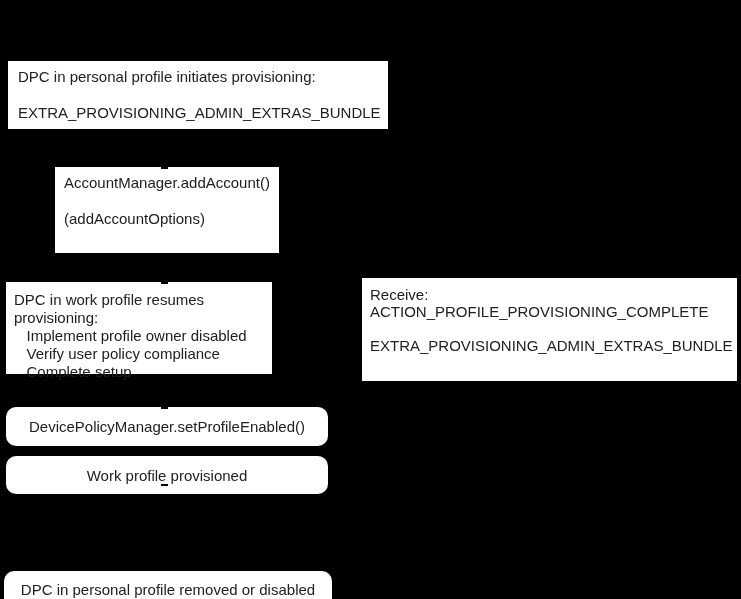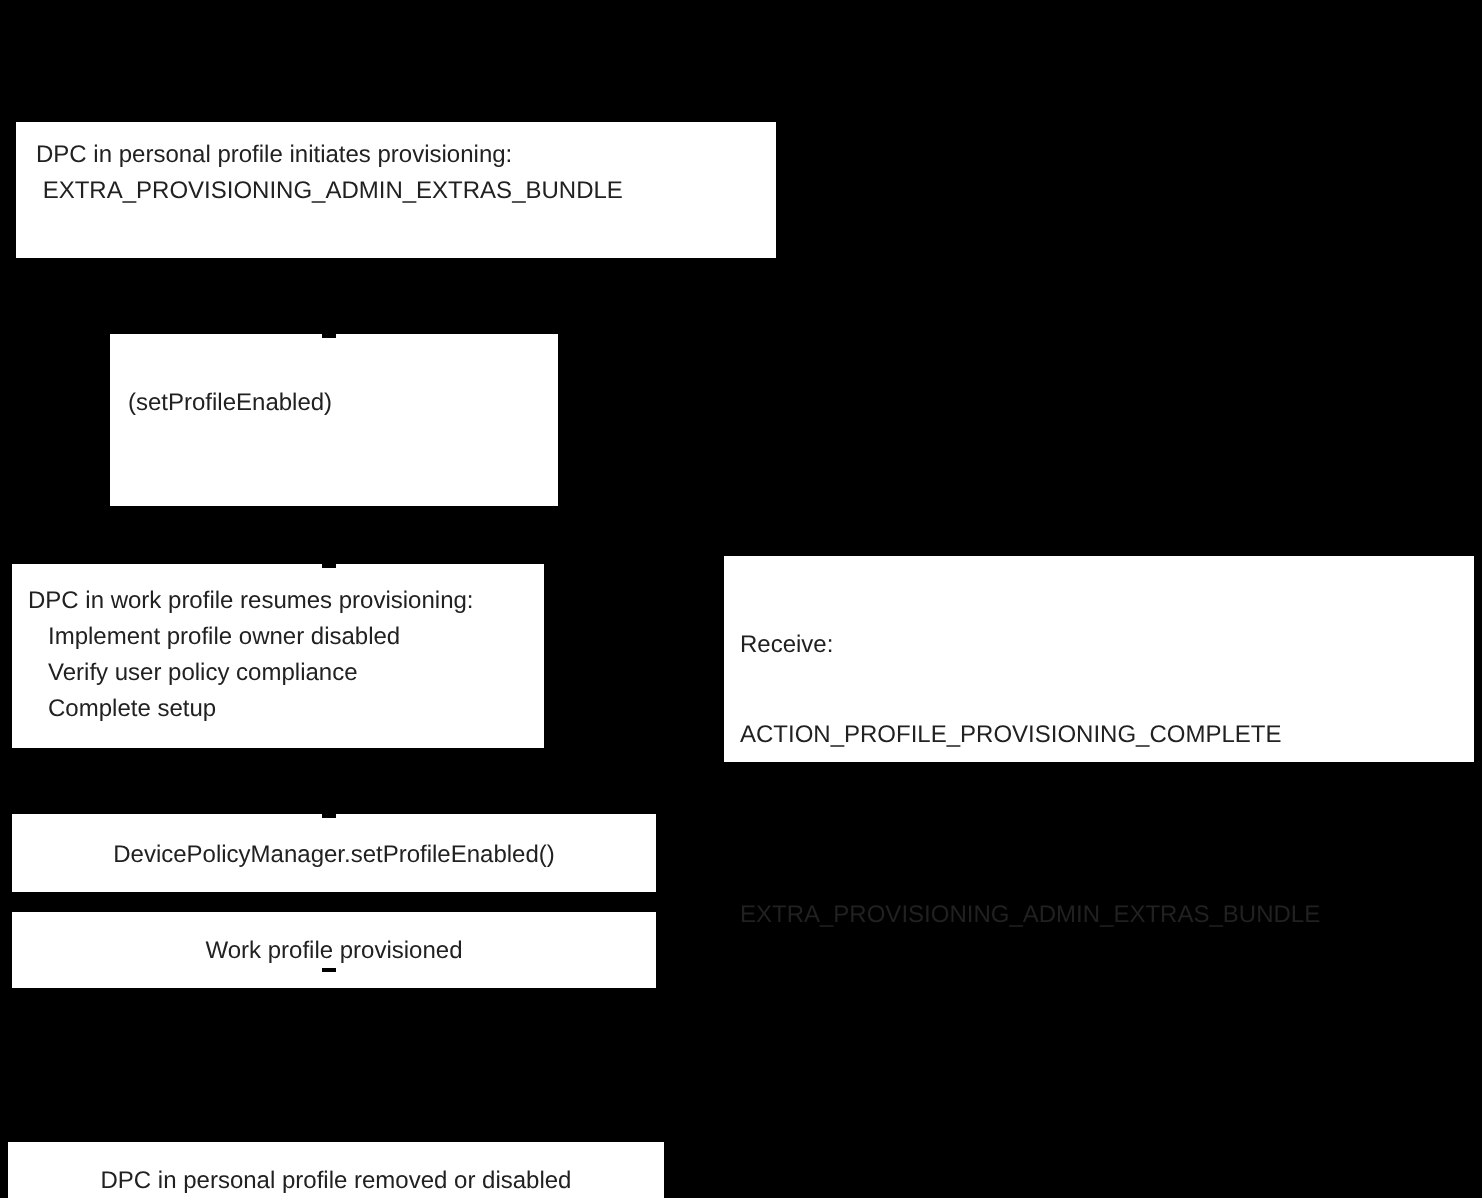--- a/index.html
+++ b/index.html
@@ -7,45 +7,46 @@
     padding: 0;
     background: #000;
   }
   .canvas {
     position: relative;
     width: 741px;
     height: 599px;
     background: #000000;
     overflow: hidden;
     font-family: "Liberation Sans", sans-serif;
-    font-size: 12px;
+    font-size: 15px;
     color: #212121;
   }
   .node {
     position: absolute;
     background: #ffffff;
     box-sizing: border-box;
   }
   .node .line {
     white-space: pre-wrap;
     line-height: 18px;
     min-height: 18px;
   }
   .center-node {
     display: flex;
     align-items: center;
     justify-content: center;
     text-align: center;
+    border-radius: 10px;
   }
   
   .box-initiate            { left: 8;   left: 8px;   top: 61px;  width: 380px; height: 68px;  padding: 7px 10px; }
   .box-add-account         { left: 55px;  top: 167px; width: 224px; height: 86px;  padding: 7px 9px; }
   .box-resume              { left: 6px;   top: 282px; width: 266px; height: 92px;  padding: 9px 8px; }
   .box-receive             { left: 362px; top: 278px; width: 375px; height: 103px; padding: 8px 8px; }
-  .box-receive .line       { line-height: 17px; min-height: 17px; margin-top: 28px; }
+  .box-receive .line       { line-height: 17px; min-height: 17px; }
   .box-set-profile-enabled { left: 6px;   top: 407px; width: 322px; height: 39px; }
   .box-provisioned         { left: 6px;   top: 456px; width: 322px; height: 38px; }
   .box-removed             { left: 4px;   top: 555px; width: 328px; height: 37px; margin-top: 16px; }
   
   .notch {
     position: absolute;
     width: 7px;
     height: 2px;
     background: #000000;
   }
@@ -59,22 +60,23 @@
 <body>
 
 <div class="canvas">
 
   <div class="node box-initiate">
     <div class="line">DPC in personal profile initiates provisioning:</div>
     <div class="line"> EXTRA_PROVISIONING_ADMIN_EXTRAS_BUNDLE</div>
   </div>
 
   <div class="node box-add-account">
+    <div class="line">AccountManager.addAccount()</div>
     <div class="line"></div>
-    <div class="line">(setProfileEnabled)</div>
+    <div class="line">(addAccountOptions)</div>
   </div>
 
   <div class="node box-resume">
     <div class="line">DPC in work profile resumes provisioning:</div>
     <div class="line">   Implement profile owner disabled</div>
     <div class="line">   Verify user policy compliance</div>
     <div class="line">   Complete setup</div>
   </div>
 
   <div class="node box-receive">

